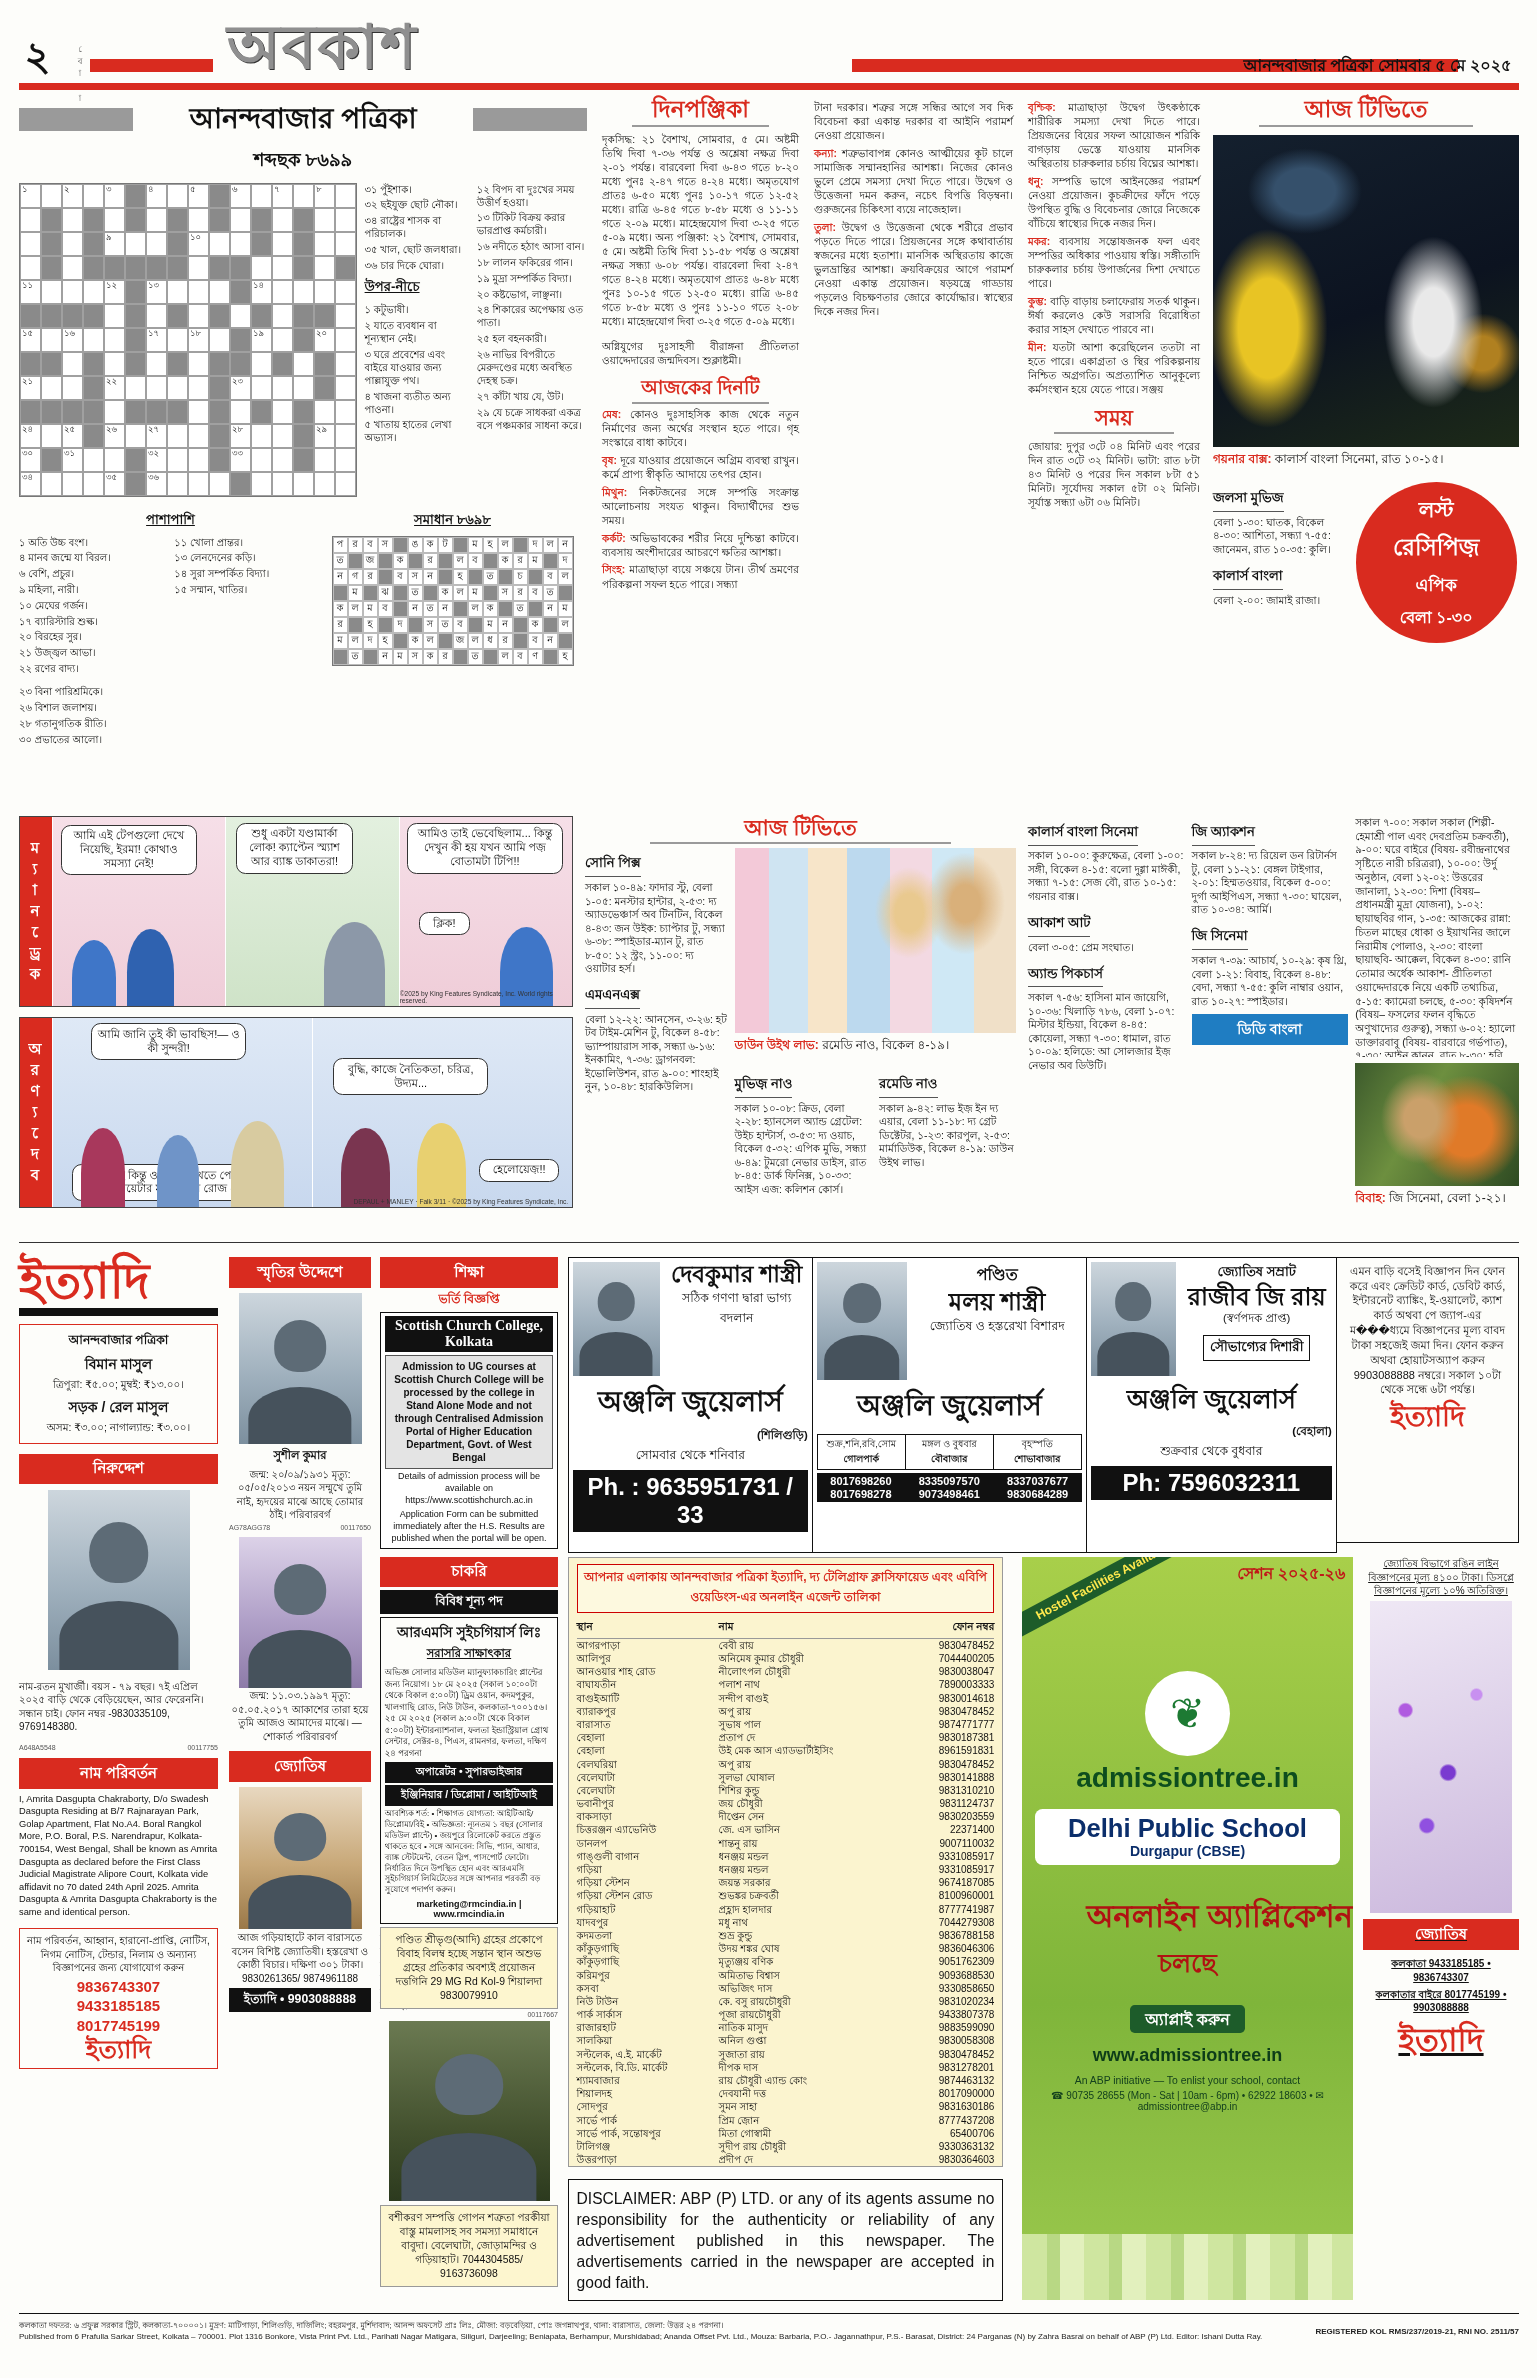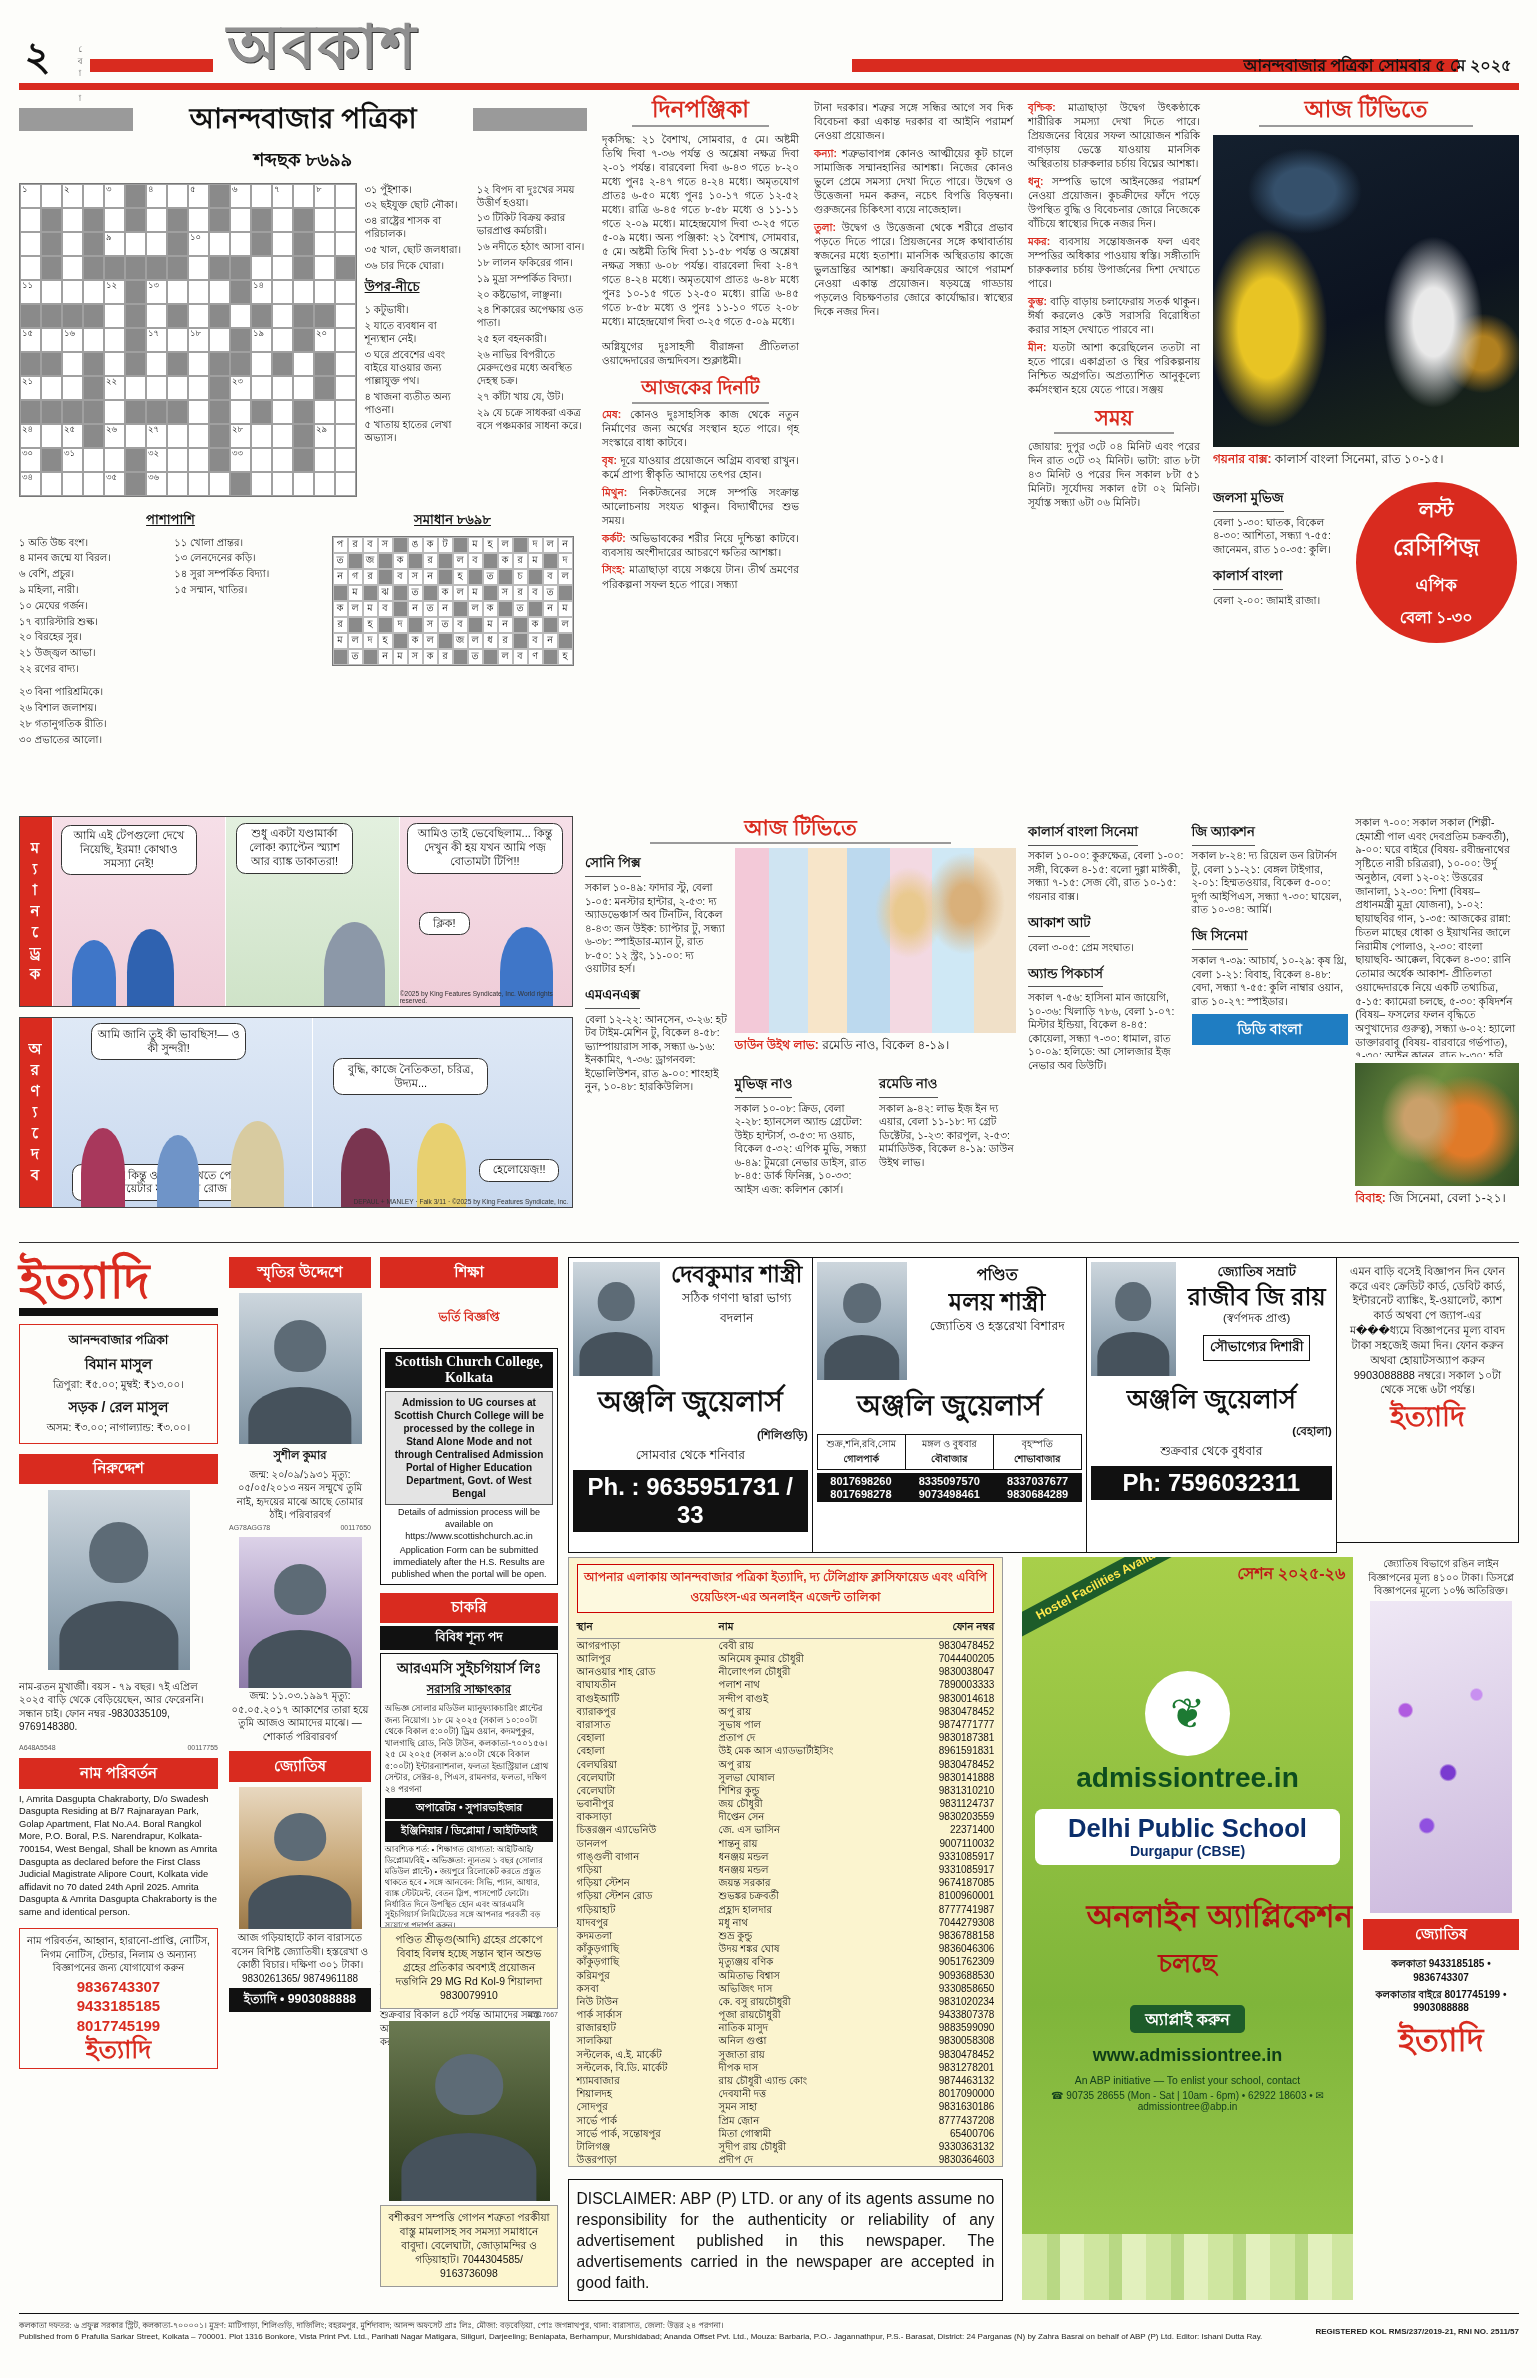--- a/index.html
+++ b/index.html
@@ -838,21 +838,21 @@
     <div class="photo portrait" style="width:123px;height:151px;margin:5.7px auto 1.9px;background:linear-gradient(180deg,#dcd2e8,#b0a0c8 55%,#8d7ba8);"></div>
     <p class="adtxt-c" style="margin:1.9px 0;">জন্ম: ১১.০৩.১৯৯৭  মৃত্যু: ০৫.০৫.২০১৭  আকাশের তারা হয়ে তুমি আজও আমাদের মাঝে। — শোকার্ত পরিবারবর্গ</p>
     <div class="redbarhead" style="margin-top:7.6px;">জ্যোতিষ</div>
     <div class="photo portrait" style="width:123px;height:142px;margin:5.7px auto 1.9px;background:linear-gradient(180deg,#e8d8c0,#c8a878 55%,#9a7848);"></div>
     <p class="adtxt-c" style="margin:1.9px 0;">আজ গড়িয়াহাটে কাল বারাসতে বসেন বিশিষ্ট জ্যোতিষী। হস্তরেখা ও কোষ্ঠী বিচার। দক্ষিণা ৩০১ টাকা। 9830261365/ 9874961188</p>
     <div class="blackbar"><span>ইত্যাদি</span> • <span>9903088888</span></div>
   </div>
 
   <div class="abs" style="left:380px;top:1257px;width:178px;">
     <div class="redbarhead">শিক্ষা</div>
-    <div style="color:#d92b1f;font-weight:bold;text-align:center;font-size:12.3px;margin:20px 0;">ভর্তি বিজ্ঞপ্তি</div>
+    <div style="color:#d92b1f;font-weight:bold;text-align:center;font-size:12.3px;margin:2px 0;">ভর্তি বিজ্ঞপ্তি</div>
     <div class="scc">
       <div class="scc-name">Scottish Church College, Kolkata</div>
       <div class="scc-main">Admission to UG courses at Scottish Church College will be processed by the college in Stand Alone Mode and not through Centralised Admission Portal of Higher Education Department, Govt. of West Bengal</div>
       <div class="scc-s">Details of admission process will be available on https://www.scottishchurch.ac.in</div>
       <div class="scc-s">Application Form can be submitted immediately after the H.S. Results are published when the portal will be open.</div>
     </div>
     <div class="redbarhead" style="margin-top:7.6px;">চাকরি</div>
     <div class="blackbar">বিবিধ শূন্য পদ</div>
     <div style="border:0.9px solid #111;padding:3.8px;">
       <div style="font-weight:bold;font-size:14px;text-align:center;">আরএমসি সুইচগিয়ার্স লিঃ</div>
@@ -1163,21 +1163,21 @@
     <div style="text-align:center;color:#b01212;font-weight:bold;font-size:25.6px;">চলছে</div>
     <div style="text-align:center;margin-top:19px;">
       <span style="background:#1d5c2a;color:#fff;font-weight:bold;font-size:16px;padding:5.7px 15px;border-radius:4.7px;">অ্যাপ্লাই করুন</span>
     </div>
     <div style="text-align:center;color:#0d3d18;font-weight:bold;font-size:18px;margin-top:11.4px;">www.admissiontree.in</div>
     <div style="text-align:center;color:#13401d;font-size:10.4px;margin-top:9.5px;">An ABP initiative — To enlist your school, contact</div>
     <div style="text-align:center;color:#13401d;font-size:10px;margin-top:3.8px;">☎ 90735 28655 (Mon - Sat | 10am - 6pm) • 62922 18603 • ✉ admissiontree@abp.in</div>
     <div style="position:absolute;left:0;right:0;bottom:0;height:66px;background:repeating-linear-gradient(90deg,#cfe6a0 0 24.6px,#b8d884 24.6px 38px,#e2f0bd 38px 62px);"></div>
   </div>
 
-  <div class="abs" style="left:1363px;top:1557px;width:156px;height:743px;">
+  <div class="abs" style="left:1363px;top:1557px;width:156px;height:743px;text-decoration:underline;">
     <p class="adtxt-c" style="font-size:10px;margin:0 0 3.8px;">জ্যোতিষ বিভাগে রঙিন লাইন বিজ্ঞাপনের মূল্য ৪১০০ টাকা। ডিসপ্লে বিজ্ঞাপনের মূল্যে ১০% অতিরিক্ত।</p>
     <div class="photo gems" style="width:142px;height:312px;margin:0 auto;"></div>
     <div class="redbarhead" style="margin-top:5.7px;">জ্যোতিষ</div>
     <p class="adtxt-c" style="font-weight:bold;margin:7.6px 0 0;">কলকাতা 9433185185 • 9836743307</p>
     <p class="adtxt-c" style="font-weight:bold;margin:3.8px 0 0;">কলকাতার বাইরে 8017745199 • 9903088888</p>
     <div class="etc-mast" style="font-size:32px;text-align:center;margin-top:9.5px;">ইত্যাদি</div>
   </div>
 
   <div class="abs footer-rule" style="left:19px;right:19px;top:2313px;"></div>
   <div class="abs foot" style="left:19px;top:2320px;width:1249px;">

